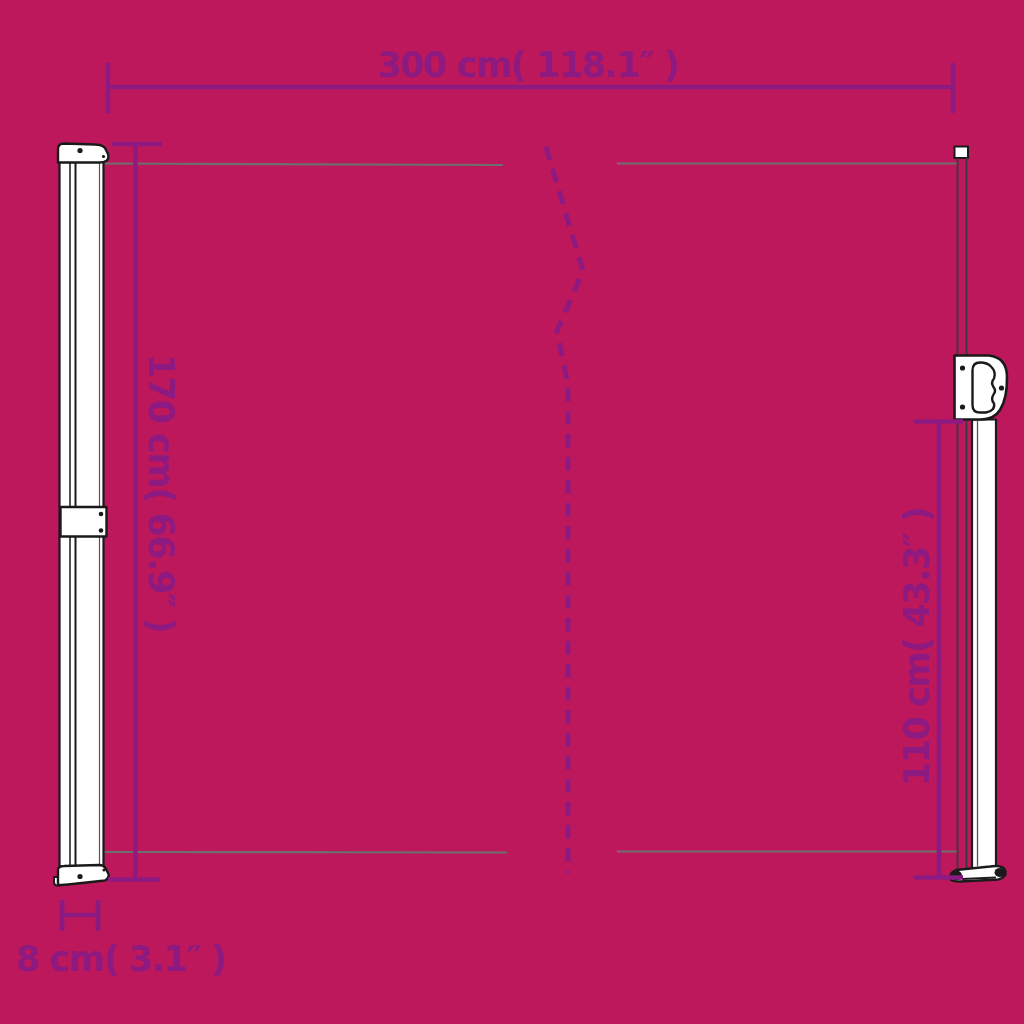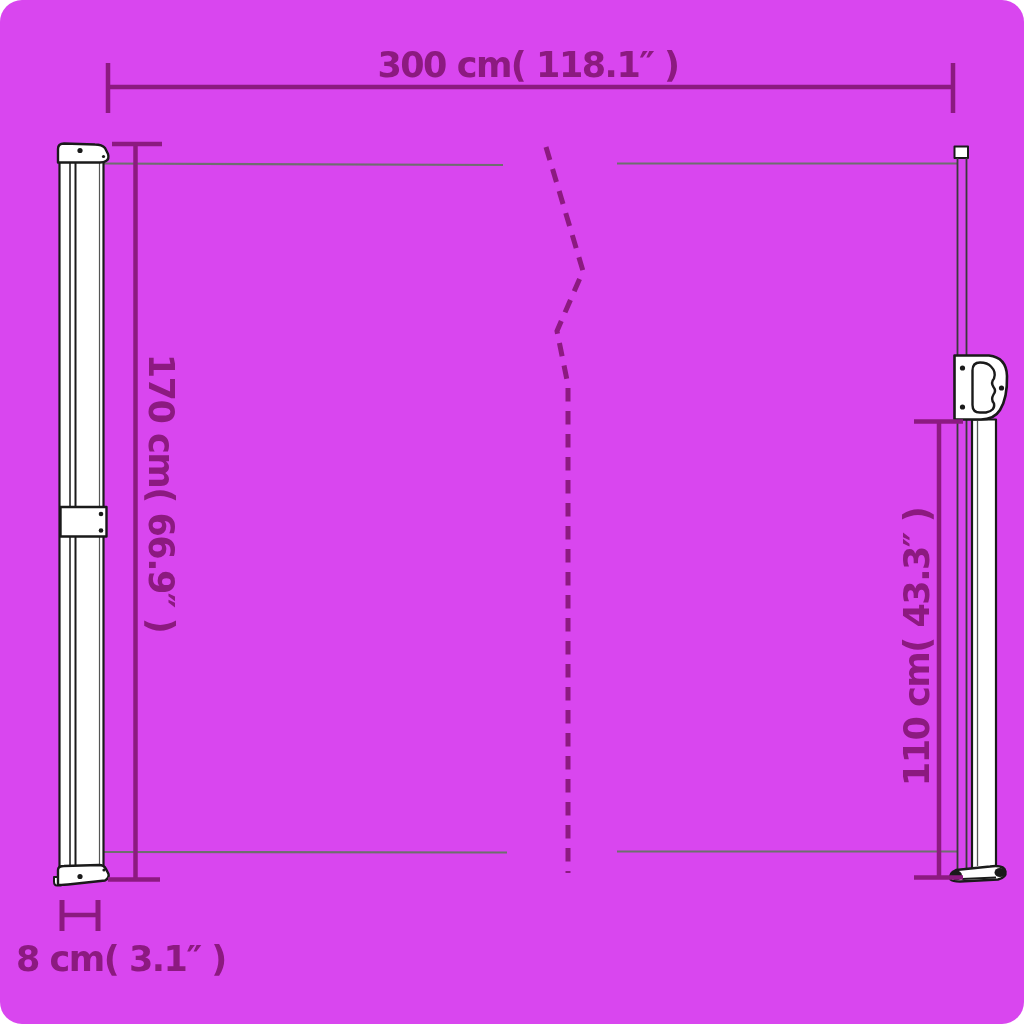--- a/index.html
+++ b/index.html
@@ -1,16 +1,16 @@
 <!DOCTYPE html>
 <html><head>
 <meta charset="utf-8">
 <style>
   html,body{margin:0;padding:0;background:#ffffff;}
-  .stage{width:1024px;height:1024px;position:relative;background:#d946ef;overflow:hidden;border-radius:22px;}
+  .stage{width:1024px;height:1024px;position:relative;background:#be185d;overflow:hidden;}
   svg{display:block;}
   .dim-label{
     font-family:"DejaVu Sans", sans-serif;
     font-weight:bold;
     font-size:35px;
     letter-spacing:-1.5px;
   }
 </style>
 </head>
 <body>

